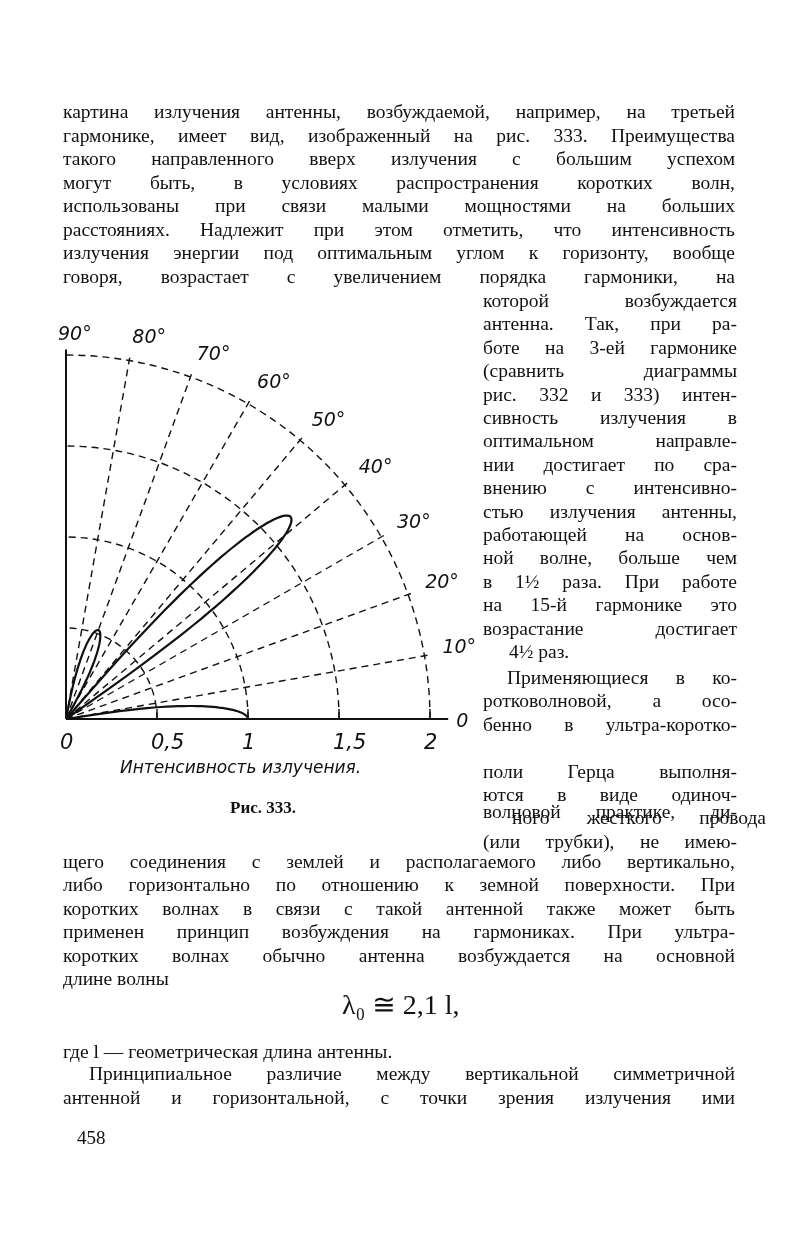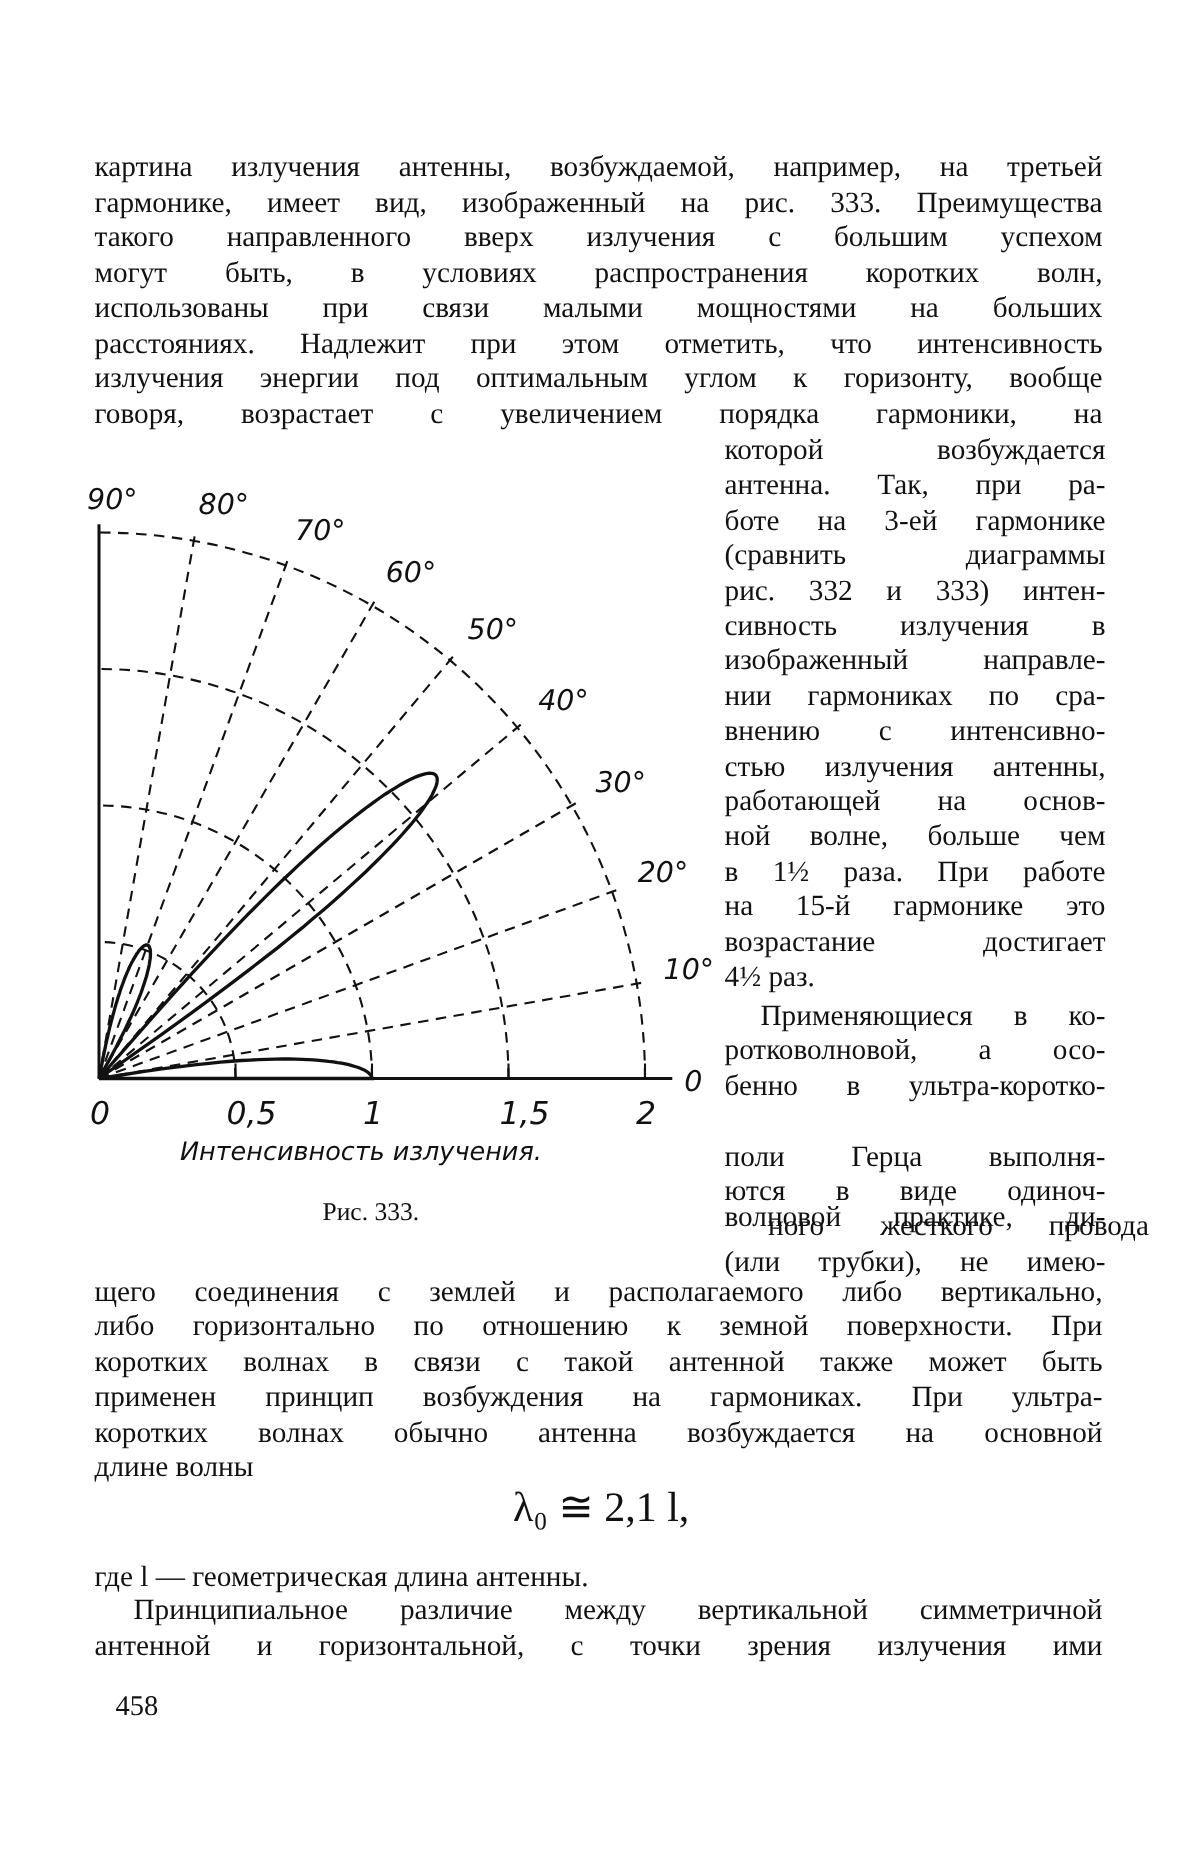--- a/index.html
+++ b/index.html
@@ -2,26 +2,26 @@
 <html><head>
 <meta charset="utf-8">
 <style>
   html, body { margin:0; padding:0; background:#ffffff; }
   body { width:794px; height:1244px; position:relative; overflow:hidden;
          font-family:"Liberation Serif", serif; color:#111; }
   .line { position:absolute; font-size:19.5px; line-height:24px; white-space:nowrap; }
   .full { left:63px; width:672px; text-align:justify; text-align-last:justify; }
   .full.last { text-align-last:left; }
   .side { left:483px; width:254px; text-align:justify; text-align-last:justify; }
-  .side.last { text-align-last:left; }
+  .side.last { text-align-last:left;margin-left:26px; }
   .side.indent { left:507px; width:230px; }
   .indent-full { left:89px; width:646px; text-align:justify; text-align-last:justify; }
   .formula { position:absolute; left:342px; top:988px; font-size:28px; }
   .pagenum { position:absolute; left:77px; top:1127px; font-size:19px; }
-  .caption { position:absolute; left:215px; top:798px; font-size:17px; font-weight:normal; }
+  .caption { position:absolute; left:230px; top:798px; font-size:17px; font-weight:bold; }
   #figure { position:absolute; left:0; top:0; }
   .fig-text { font-family:"DejaVu Sans", sans-serif; font-style:italic; fill:#111; }
 </style>
 </head>
 <body>
 
 <div id="text-layer">
     <div class="line full" style="top: 100px;">картина излучения антенны, возбуждаемой, например, на третьей</div>
     <div class="line full" style="top: 123.5px;">гармонике, имеет вид, изображенный на рис. 333. Преимущества</div>
     <div class="line full" style="top: 147px;">такого направленного вверх излучения с большим успехом</div>
@@ -29,22 +29,22 @@
     <div class="line full" style="top: 194px;">использованы при связи малыми мощностями на больших</div>
     <div class="line full" style="top: 217.5px;">расстояниях. Надлежит при этом отметить, что интенсивность</div>
     <div class="line full" style="top: 241px;">излучения энергии под оптимальным углом к горизонту, вообще</div>
     <div class="line full" style="top: 264.5px;">говоря, возрастает с увеличением порядка гармоники, на</div>
     <div class="line side" style="top: 289px;">которой возбуждается</div>
     <div class="line side" style="top: 312.4px;">антенна. Так, при ра-</div>
     <div class="line side" style="top: 335.8px;">боте на 3-ей гармонике</div>
     <div class="line side" style="top: 359.2px;">(сравнить диаграммы</div>
     <div class="line side" style="top: 382.6px;">рис. 332 и 333) интен-</div>
     <div class="line side" style="top: 406px;">сивность излучения в</div>
-    <div class="line side" style="top: 429.4px;">изображенный направле-</div>
-    <div class="line side" style="top: 452.8px;">нии гармониках по сра-</div>
+    <div class="line side" style="top: 429.4px;">оптимальном направле-</div>
+    <div class="line side" style="top: 452.8px;">нии достигает по сра-</div>
     <div class="line side" style="top: 476.2px;">внению с интенсивно-</div>
     <div class="line side" style="top: 499.6px;">стью излучения антенны,</div>
     <div class="line side" style="top: 523px;">работающей на основ-</div>
     <div class="line side" style="top: 546.4px;">ной волне, больше чем</div>
     <div class="line side" style="top: 569.8px;">в 1½ раза. При работе</div>
     <div class="line side" style="top: 593.2px;">на 15-й гармонике это</div>
     <div class="line side" style="top: 616.6px;">возрастание достигает</div>
     <div class="line side last" style="top: 640px;">4½ раз.</div>
     <div class="line side indent" style="top: 666px;">Применяющиеся в ко-</div>
     <div class="line side" style="top: 689.4px;">ротковолновой, а осо-</div>

